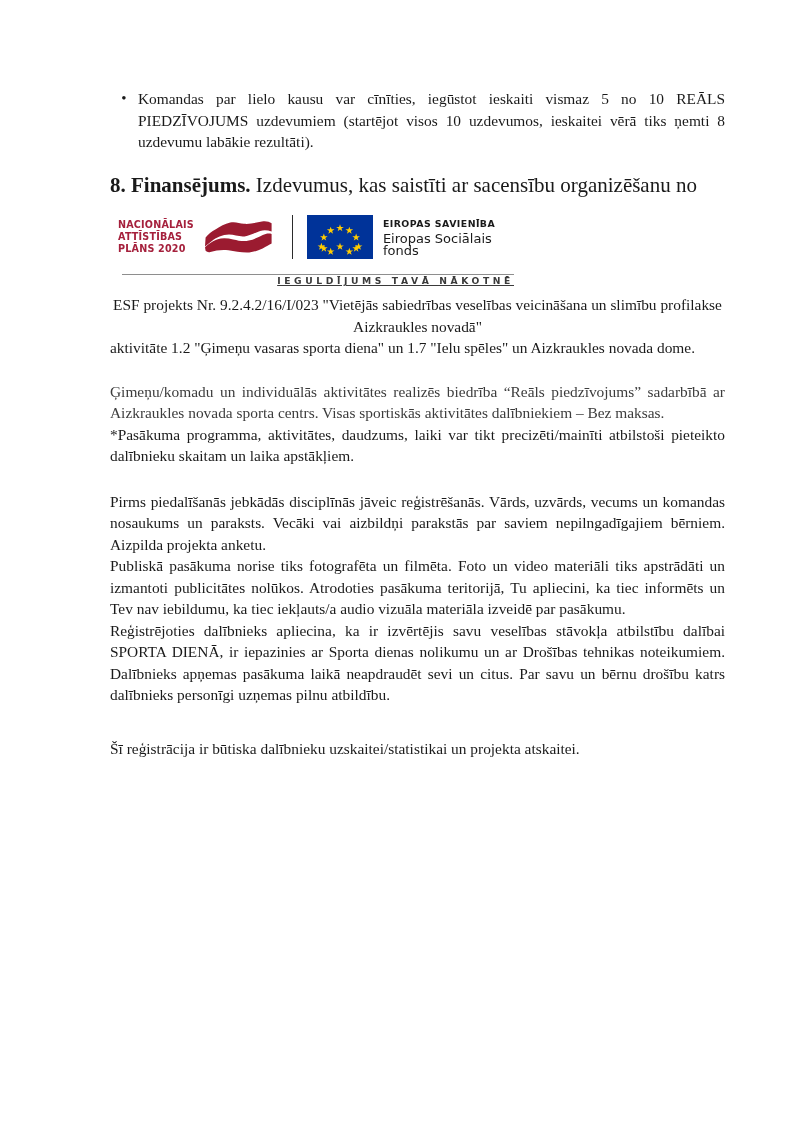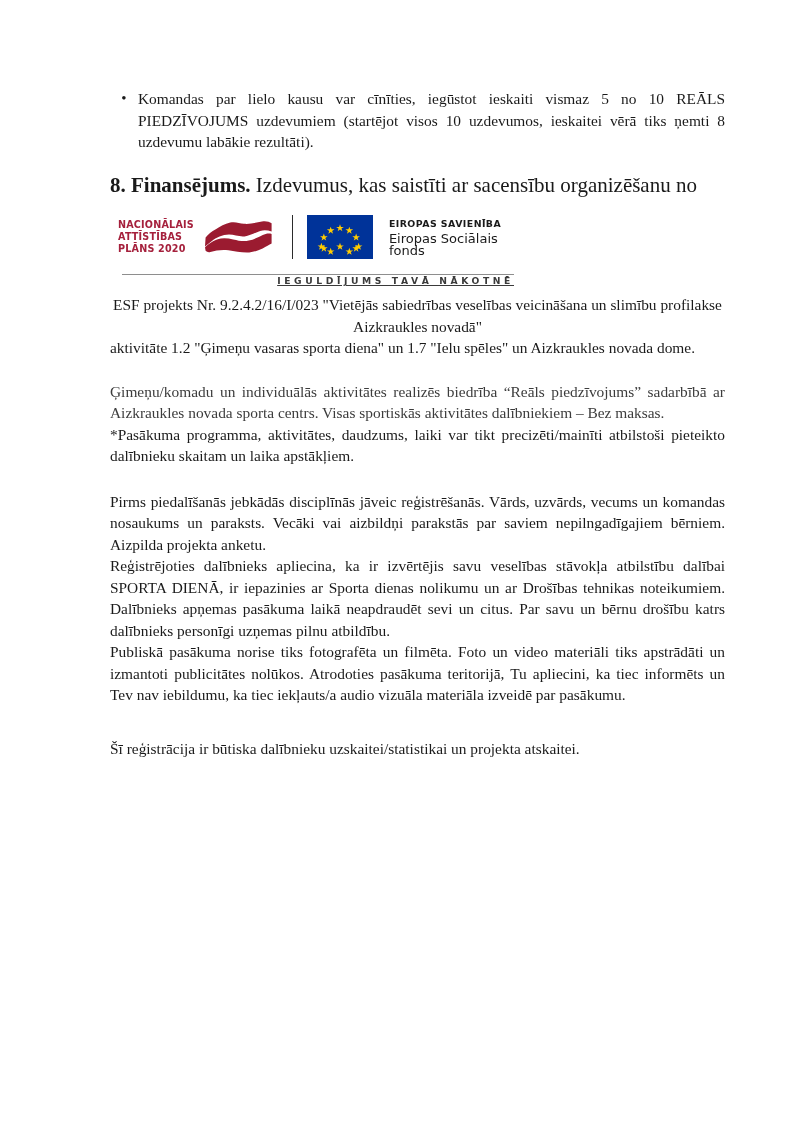--- a/index.html
+++ b/index.html
@@ -85,21 +85,21 @@
   }
   .divider {
     width: 1px;
     height: 44px;
     background: #2b2b2b;
     margin: 0 14px 0 18px;
   }
   .eu-logo {
     display: flex;
     align-items: center;
-    gap: 16px;
+    gap: 10px;
   }
   .eu-flag {
     width: 66px;
     height: 44px;
     display: block;
   }
   .eu-text-main {
     font-family: "DejaVu Sans", sans-serif;
     font-size: 9.4px;
     font-weight: bold;
@@ -217,19 +217,19 @@
       <div class="tagline">IEGULDĪJUMS TAVĀ NĀKOTNĒ</div>
     </div>
 
     <p class="para gap-esf">ESF projekts Nr. 9.2.4.2/16/I/023 "Vietējās sabiedrības veselības veicināšana un slimību profilakse Aizkraukles novadā"</p>
     <p class="para">aktivitāte 1.2 "Ģimeņu vasaras sporta diena" un 1.7 "Ielu spēles" un Aizkraukles novada dome.</p>
 
     <p class="para justify soft gap-imp">Ģimeņu/komadu un individuālās aktivitātes realizēs biedrība “Reāls piedzīvojums” sadarbībā ar Aizkraukles novada sporta centrs. Visas sportiskās aktivitātes dalībniekiem – Bez maksas.</p>
     <p class="para justify">*Pasākuma programma, aktivitātes, daudzums, laiki var tikt precizēti/mainīti atbilstoši pieteikto dalībnieku skaitam un laika apstākļiem.</p>
 
     <p class="para justify gap-reg">Pirms piedalīšanās jebkādās disciplīnās jāveic reģistrēšanās. Vārds, uzvārds, vecums un komandas nosaukums un paraksts. Vecāki vai aizbildņi parakstās par saviem nepilngadīgajiem bērniem. Aizpilda projekta anketu.</p>
+    <p class="para justify">Publiskā pasākuma norise tiks fotografēta un filmēta. Foto un video materiāli tiks apstrādāti un izmantoti publicitātes nolūkos. Atrodoties pasākuma teritorijā, Tu apliecini, ka tiec informēts un Tev nav iebildumu, ka tiec iekļauts/a audio vizuāla materiāla izveidē par pasākumu.</p>
     <p class="para justify">Reģistrējoties dalībnieks apliecina, ka ir izvērtējis savu veselības stāvokļa atbilstību dalībai SPORTA DIENĀ, ir iepazinies ar Sporta dienas nolikumu un ar Drošības tehnikas noteikumiem. Dalībnieks apņemas pasākuma laikā neapdraudēt sevi un citus. Par savu un bērnu drošību katrs dalībnieks personīgi uzņemas pilnu atbildību.</p>
-    <p class="para justify">Publiskā pasākuma norise tiks fotografēta un filmēta. Foto un video materiāli tiks apstrādāti un izmantoti publicitātes nolūkos. Atrodoties pasākuma teritorijā, Tu apliecini, ka tiec informēts un Tev nav iebildumu, ka tiec iekļauts/a audio vizuāla materiāla izveidē par pasākumu.</p>
 
     <p class="para gap-final">Šī reģistrācija ir būtiska dalībnieku uzskaitei/statistikai un projekta atskaitei.</p>
 
   </div>
 </div>
 
 </body></html>

